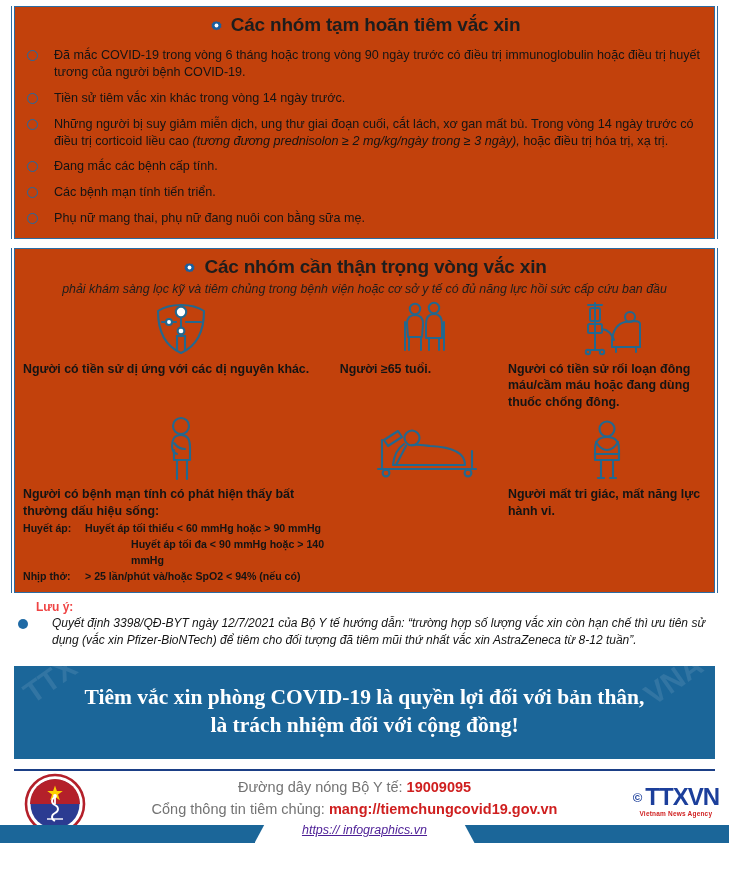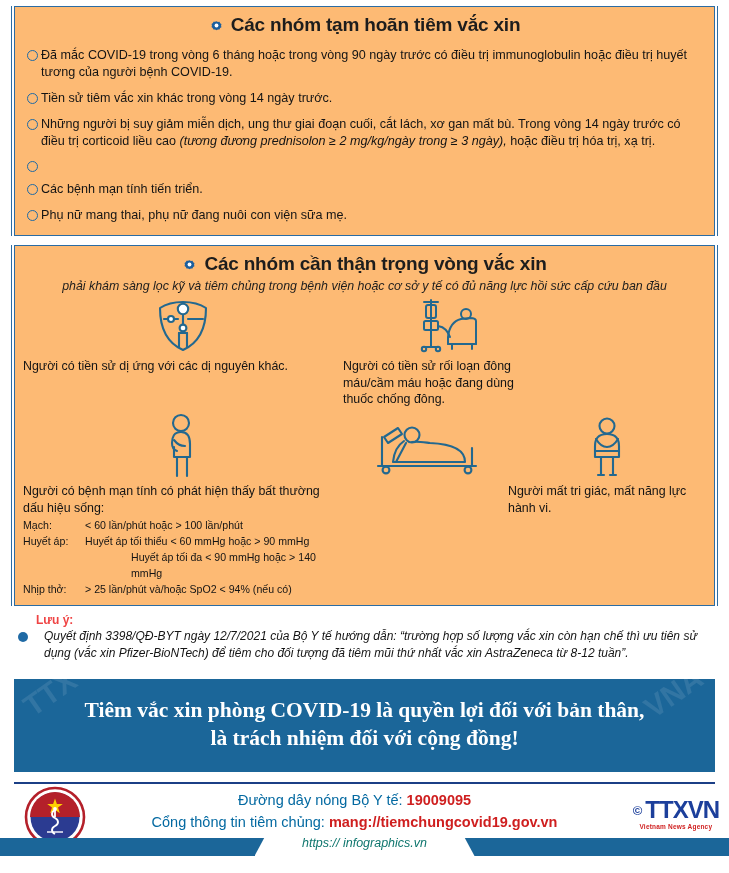--- a/index.html
+++ b/index.html
@@ -10,21 +10,21 @@
     color: #1a1a1a;
     overflow: hidden;
   }
   .page { position: relative; width: 729px; height: 873px; background: #fff; }
 
   
   .panel {
     position: relative;
     margin: 0 14px;
     border: 1px solid #2b6ca3;
-    background: #fdba74;
+    background: #c2410c;
   }
   .panel::before, .panel::after {
     content: ""; position: absolute; top: -1px; bottom: -1px; width: 1px;
     background: #2b6ca3;
   }
   .panel::before { left: -4px; }
   .panel::after  { right: -4px; }
 
   
   .sec-head {
@@ -37,47 +37,47 @@
     letter-spacing: -0.2px; white-space: nowrap;
   }
   .cog { width: 15px; height: 15px; flex: 0 0 auto; display:block; }
   .sec-sub {
     text-align: center; font-style: italic; font-size: 12.4px;
     color: #1d1d1d; padding: 0 10px 4px;
   }
 
   
   .blist { padding: 2px 10px 7px 12px; }
-  .bitem { display: flex; align-items: flex-start; gap: 3px; padding: 5px 0 4px 0; }
+  .bitem { display: flex; align-items: flex-start; gap: 16px; padding: 5px 0 4px 0; }
   .ring {
     flex: 0 0 auto; width: 11px; height: 11px; margin-top: 3px;
     border: 1.4px solid #1f6aa5; border-radius: 50%;
   }
   .btxt { font-size: 12.6px; line-height: 1.34; color: #141414; }
   .btxt i { font-style: italic; }
 
   
   .cgrid { position: relative; padding: 0 8px 8px; }
-  .row { display: flex; align-items: flex-start; }
+  .row { display: flex; align-items: flex-start; font-weight: bold; }
   .cell { position: relative; }
   .ico { display: flex; justify-content: center; align-items: flex-end; }
   .ico svg { display: block; }
   .ctxt { font-size: 12.4px; line-height: 1.32; color: #141414; }
 
   
   .vitals { margin-top: 2px; }
   .vrow { display: flex; font-size: 10.6px; line-height: 1.5; color: #141414; }
   .vlab { flex: 0 0 62px; }
   .vval { flex: 1; }
   .vval.ind { padding-left: 46px; }
 
   
   .note { padding: 7px 12px 7px 14px; }
   .note-title { font-size: 12px; font-weight: bold; color: #ef4444; padding-left: 22px; }
-  .note-body { display: flex; gap: 16px; align-items: flex-start; margin-top: 1px; }
+  .note-body { display: flex; gap: 24px; align-items: flex-start; margin-top: 1px; }
   .dot { flex:0 0 auto; width: 10px; height: 10px; border-radius: 50%; background: #1f6aa5; margin: 4px 0 0 4px; }
   .note-txt { font-size: 12px; line-height: 1.42; font-style: italic; color: #141414; }
 
   
   .banner {
     margin: 9px 14px 0; background: #1b6699; color: #fff;
     text-align: center; padding: 17px 10px 19px;
     font-family: "Liberation Serif", "DejaVu Serif", serif;
     font-weight: bold; font-size: 21.5px; line-height: 1.34;
     position: relative; overflow: hidden;
@@ -86,35 +86,35 @@
     position: absolute; font-family: "Liberation Sans", sans-serif;
     color: rgba(255,255,255,0.10); font-weight: bold; font-size: 30px;
     transform: rotate(-35deg); pointer-events: none;
   }
 
   
   .footer { position: relative; margin-top: 10px; height: 74px; }
   .seal { position: absolute; left: 24px; top: 4px; }
   .fcenter { position: absolute; left: 110px; right: 130px; top: 8px; text-align: center; }
   .fline { font-size: 14.5px; line-height: 1.5; color: #1b3f86; font-weight: bold; }
-  .fline .lab { color: #0369a1; font-weight: normal; }
+  .fline .lab { color: #737373; font-weight: normal; }
   .fline .val { color: #cf1f1f; font-weight: bold; }
   .ttx { position: absolute; right: 10px; top: 14px; text-align: center; }
   .ttx-word { font-family: "Liberation Sans", sans-serif; font-weight: bold; font-size: 24px; color: #1c3f9b; letter-spacing: -1px; }
   .ttx-sub { font-size: 6.5px; color: #cf1f1f; font-weight: bold; letter-spacing: .2px; margin-top: -1px; }
 
   
   .strip { position: absolute; left: 0; right: 0; bottom: 0; height: 18px; background: #1b6699; }
   .tab {
     position: absolute; left: 50%; bottom: 0; transform: translateX(-50%);
     width: 220px; height: 26px; background: #fff;
     clip-path: polygon(14px 0, 206px 0, 220px 26px, 0 26px);
     display: flex; align-items: center; justify-content: center;
   }
-  .tab span { font-size: 12.5px; font-style: italic; color: #0f766e; }
+  .tab span { font-size: 12.5px; font-style: italic; color: #4c1d95; text-decoration: underline; }
   .hr-top { position:absolute; left:14px; right:14px; top:0; height:2px; background:#1b3f86; }
 </style>
 </head>
 <body>
 
 <div class="page">
 
   <div class="panel" style="margin-top:6px;">
     <div class="sec-head">
       <svg class="cog" viewBox="0 0 24 24">
@@ -132,28 +132,29 @@
       <div class="bitem">
         <div class="ring"></div>
         <div class="btxt">Tiền sử tiêm vắc xin khác trong vòng 14 ngày trước.</div>
       </div>
       <div class="bitem">
         <div class="ring"></div>
         <div class="btxt"><span>Những người bị suy giảm miễn dịch, ung thư giai đoạn cuối, cắt lách, xơ gan mất bù. Trong vòng 14 ngày trước có điều trị corticoid liều cao </span><i>(tương đương prednisolon ≥ 2 mg/kg/ngày trong ≥ 3 ngày),</i><span> hoặc điều trị hóa trị, xạ trị.</span></div>
       </div>
       <div class="bitem">
         <div class="ring"></div>
+        <div class="btxt">Đang mắc các bệnh cấp tính.</div>
       </div>
       <div class="bitem">
         <div class="ring"></div>
         <div class="btxt">Các bệnh mạn tính tiến triển.</div>
       </div>
       <div class="bitem">
         <div class="ring"></div>
-        <div class="btxt">Phụ nữ mang thai, phụ nữ đang nuôi con viện sữa mẹ.</div>
+        <div class="btxt">Phụ nữ mang thai, phụ nữ đang nuôi con bằng sữa mẹ.</div>
       </div>
     </div>
   </div>
 
   <div class="panel" style="margin-top:9px;">
     <div class="sec-head">
       <svg class="cog" viewBox="0 0 24 24">
         <path fill="#1b5f9e" d="M12 1.6l2.3 1.1 2.5-.2 1 2.3 2.1 1.4-.6 2.5.6 2.5-2.1 1.4-1 2.3-2.5-.2L12 15.9l-2.3-1.1-2.5.2-1-2.3L4.1 11l.6-2.5-.6-2.5 2.1-1.4 1-2.3 2.5.2z" transform="translate(0,3.5)"></path>
         <circle cx="12" cy="12" r="3.1" fill="#ffffff"></circle>
       </svg>
@@ -174,20 +175,35 @@
               <path d="M15 22 L29 22 M39 22 L54 22"></path>
               <circle cx="22" cy="22" r="3" fill="#fff"></circle>
               <circle cx="34" cy="31" r="3.4" fill="#fff"></circle>
               <path d="M30 36 L30 50 M38 36 L38 50"></path>
               <path d="M30 36 L38 36"></path>
             </svg>
           </div>
           <div class="ctxt" style="padding-top:5px;">Người có tiền sử dị ứng với các dị nguyên khác.</div>
         </div>
 
+        <div class="cell" style="width:170px;">
+          <div class="ico" style="height:56px;">
+            <svg width="56" height="56" viewBox="0 0 56 56" fill="none" stroke="#23688f" stroke-width="2" stroke-linecap="round" stroke-linejoin="round">
+              <circle cx="19" cy="9" r="5.2"></circle>
+              <path d="M19 15 C13 15 11 19 11 24 L12 37 L26 37 L27 24 C27 19 25 15 19 15 Z"></path>
+              <path d="M13 37 L13 50 M25 37 L25 50"></path>
+              <path d="M9 22 L9 50"></path>
+              <circle cx="38" cy="8" r="5.2"></circle>
+              <path d="M38 14 C32 14 30 18 30 24 L30 38 L46 38 L46 24 C46 18 44 14 38 14 Z"></path>
+              <path d="M33 38 L33 50 M43 38 L43 50"></path>
+              <path d="M48 22 L48 50"></path>
+            </svg>
+          </div>
+          <div class="ctxt" style="padding-top:5px;">Người ≥65 tuổi.</div>
+        </div>
 
         <div class="cell" style="width:200px;">
           <div class="ico" style="height:56px;">
             <svg width="74" height="56" viewBox="0 0 74 56" fill="none" stroke="#23688f" stroke-width="2" stroke-linecap="round" stroke-linejoin="round">
               <path d="M25 3 L25 50"></path>
               <path d="M18 5 L32 5"></path>
               <rect x="20" y="8" width="10" height="13" rx="2"></rect>
               <rect x="18" y="24" width="14" height="9" rx="1.5"></rect>
               <path d="M25 21 L25 24"></path>
               <path d="M18 50 L32 50"></path>
@@ -213,24 +229,20 @@
               <path d="M21 19 C14 19 12 24 12 30 C12 34 14 37 17 38"></path>
               <path d="M21 19 C28 19 30 24 30 31 L30 44 L14 44 L14 34"></path>
               <path d="M14 27 C17 31 21 33 25 33"></path>
               <path d="M17 44 L17 63 M27 44 L27 63"></path>
             </svg>
           </div>
           <div class="ctxt" style="padding-top:4px;">Người có bệnh mạn tính có phát hiện thấy bất thường dấu hiệu sống:</div>
 
           <div class="vitals">
             <div class="vrow">
-              <div class="vlab">Mạch:</div>
-              <div class="vval">&lt; 60 lần/phút hoặc &gt; 100 lần/phút</div>
-            </div>
-            <div class="vrow">
               <div class="vlab">Huyết áp:</div>
               <div class="vval">Huyết áp tối thiểu &lt; 60 mmHg hoặc &gt; 90 mmHg</div>
             </div>
             <div class="vrow">
               <div class="vlab"></div>
               <div class="vval ind">Huyết áp tối đa &lt; 90 mmHg hoặc &gt; 140 mmHg</div>
             </div>
             <div class="vrow">
               <div class="vlab">Nhịp thở:</div>
               <div class="vval">&gt; 25 lần/phút và/hoặc SpO2 &lt; 94% (nếu có)</div>

